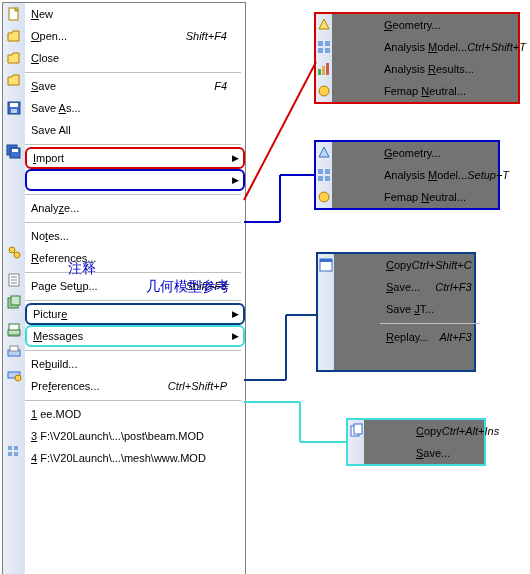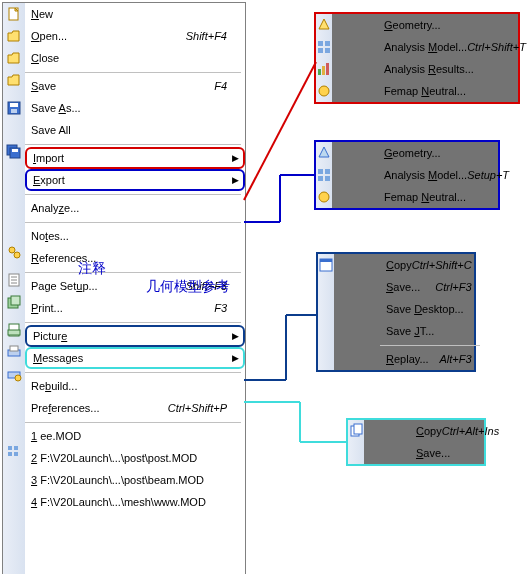--- a/index.html
+++ b/index.html
@@ -239,42 +239,37 @@
       </div>
     <div class="menu-item">
         <span class="label">Save All</span>
       </div>
     <div class="sep-row"></div>
     <div class="menu-item pill pill-red">
         <span class="label"><span class="u">I</span>mport</span>
         <span class="arrow">▶</span>
       </div>
     <div class="menu-item pill pill-navy">
-        <span class="label"><span class="u">E</span>xport</span>
         <span class="arrow">▶</span>
       </div>
     <div class="sep-row"></div>
     <div class="menu-item">
         <span class="label">Analy<span class="u">z</span>e...</span>
       </div>
     <div class="sep-row"></div>
     <div class="menu-item">
         <span class="label">No<span class="u">t</span>es...</span>
       </div>
     <div class="menu-item">
         <span class="label"><span class="u">R</span>eferences...</span>
       </div>
     <div class="sep-row"></div>
     <div class="menu-item">
         <span class="label">Page Set<span class="u">u</span>p...</span>
         <span class="shortcut">Shift+F3</span>
-      </div>
-    <div class="menu-item">
-        <span class="label"><span class="u">P</span>rint...</span>
-        <span class="shortcut">F3</span>
       </div>
     <div class="sep-row"></div>
     <div class="menu-item pill pill-blue">
         <span class="label">Pictur<span class="u">e</span></span>
         <span class="arrow">▶</span>
       </div>
     <div class="menu-item pill pill-cyan">
         <span class="label"><span class="u">M</span>essages</span>
         <span class="arrow">▶</span>
       </div>
@@ -282,23 +277,20 @@
     <div class="menu-item">
         <span class="label">Re<span class="u">b</span>uild...</span>
       </div>
     <div class="menu-item">
         <span class="label">Pre<span class="u">f</span>erences...</span>
         <span class="shortcut">Ctrl+Shift+P</span>
       </div>
     <div class="sep-row"></div>
     <div class="menu-item">
         <span class="label"><span class="u">1</span> ee.MOD</span>
-      </div>
-    <div class="menu-item">
-        <span class="label"><span class="u">2</span> F:\V20Launch\...\post\post.MOD</span>
       </div>
     <div class="menu-item">
         <span class="label"><span class="u">3</span> F:\V20Launch\...\post\beam.MOD</span>
       </div>
     <div class="menu-item">
         <span class="label"><span class="u">4</span> F:\V20Launch\...\mesh\www.MOD</span>
       </div>
 
   </div>
 </div>
@@ -398,23 +390,20 @@
     <div class="icon-slot"></div>
   </div>
   <div class="items-col">
     <div class="menu-item">
         <span class="label"><span class="u">C</span>opy</span>
         <span class="shortcut">Ctrl+Shift+C</span>
       </div>
     <div class="menu-item">
         <span class="label"><span class="u">S</span>ave...</span>
         <span class="shortcut">Ctrl+F3</span>
-      </div>
-    <div class="menu-item">
-        <span class="label">Save <span class="u">D</span>esktop...</span>
       </div>
     <div class="menu-item">
         <span class="label">Save <span class="u">J</span>T...</span>
       </div>
     <div class="sep-row"></div>
     <div class="menu-item">
         <span class="label"><span class="u">R</span>eplay...</span>
         <span class="shortcut">Alt+F3</span>
       </div>
   </div>
@@ -447,14 +436,14 @@
   <line x1="280" y1="222" x2="280" y2="175" stroke="#0000c8"></line>
   <line x1="280" y1="175" x2="316" y2="175" stroke="#0000c8"></line>
   <line x1="244" y1="380" x2="286" y2="380" stroke="#0b3c8c"></line>
   <line x1="286" y1="380" x2="286" y2="315" stroke="#0b3c8c"></line>
   <line x1="286" y1="315" x2="318" y2="315" stroke="#0b3c8c"></line>
   <line x1="244" y1="402" x2="300" y2="402" stroke="#3fdcdc"></line>
   <line x1="300" y1="402" x2="300" y2="442" stroke="#3fdcdc"></line>
   <line x1="300" y1="442" x2="348" y2="442" stroke="#3fdcdc"></line>
 </svg>
 
-<div class="ann" style="left:78px; top:260px;">注释</div>
+<div class="ann" style="left:68px; top:260px;">注释</div>
 <div class="ann" style="left:146px; top:278px;">几何模型参考</div>
 
 </body></html>

